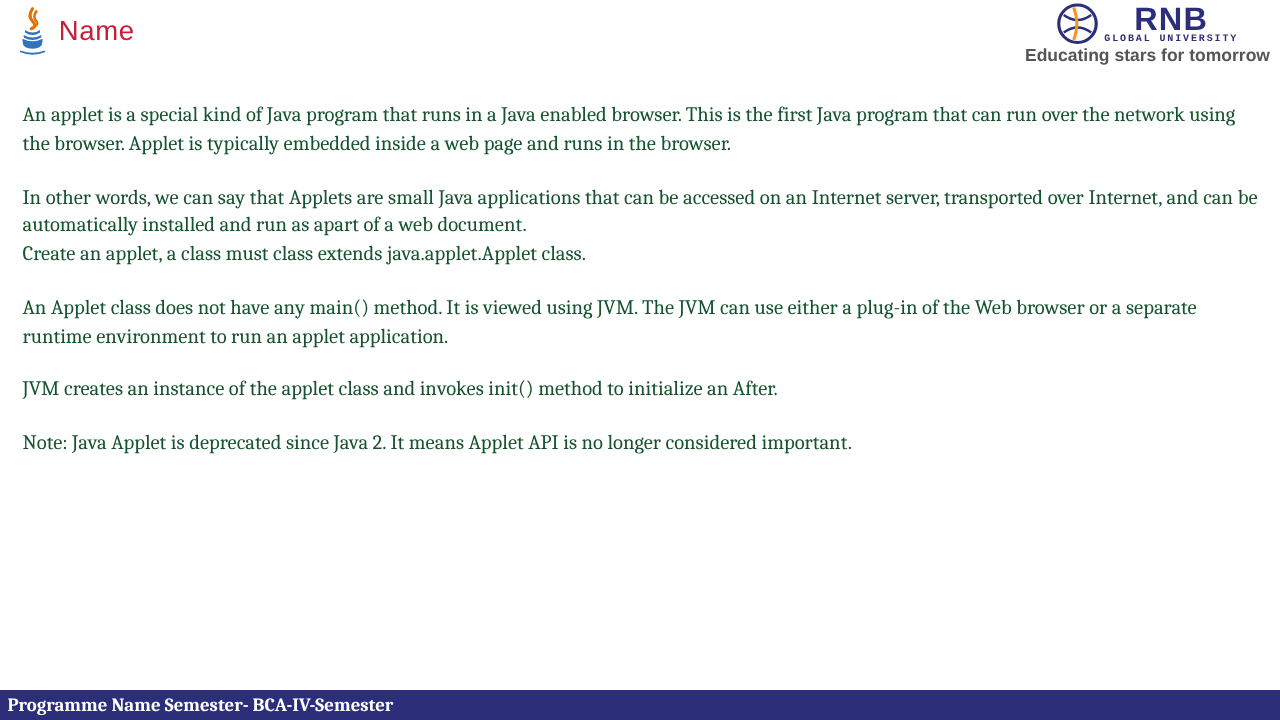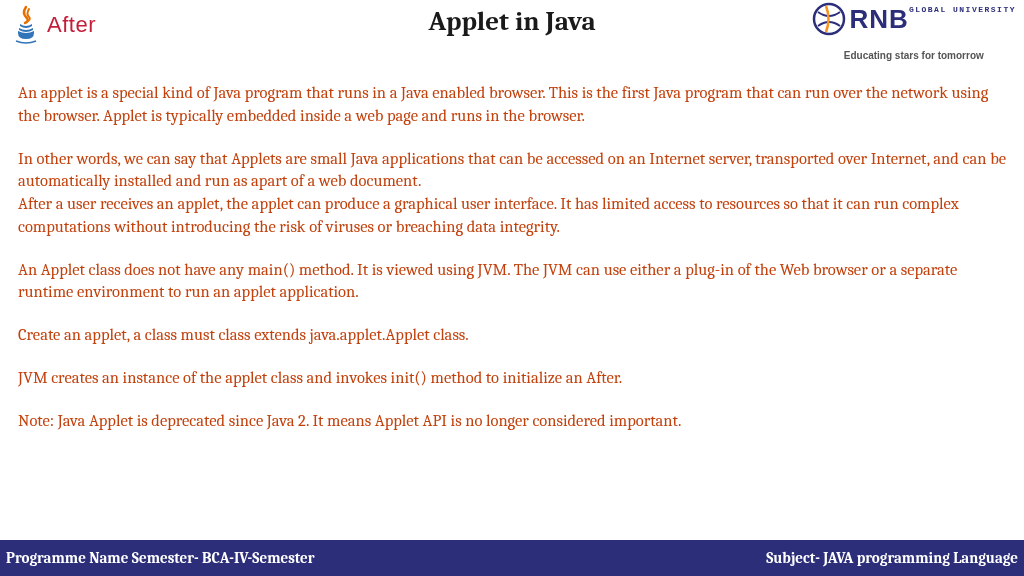--- a/index.html
+++ b/index.html
@@ -59,64 +59,66 @@
       display: flex;
       align-items: center;
       gap: 4px;
     }
     .rnb-circle {
       width: 34px;
       height: 34px;
     }
     .rnb-text-block {
       display: flex;
+      flex-direction: column;
       line-height: 1;
+      align-items: center;
     }
     .rnb-name {
       font-family: Arial, sans-serif;
       font-size: 26px;
       font-weight: 900;
       color: #2c2e7a;
       letter-spacing: 1px;
     }
     .rnb-sub {
       font-family: Liberation Mono, monospace;
       font-size: 8px;
       color: #2c2e7a;
       letter-spacing: 1.5px;
       font-weight: bold;
     }
     .rnb-tagline {
       font-family: Arial, sans-serif;
-      font-size: 10px;
+      font-size: 14px;
       color: #555;
-      margin-top: 14px;
+      margin-top: 0;
       font-weight: bold;
     }
     .content {
       padding: 14px 18px 0 18px;
       font-size: 16.5px;
       line-height: 1.38;
-      color: #c2410c;
+      color: #14532d;
     }
     .para {
       margin-bottom: 20px;
     }
     .para.justify {
       text-align: justify;
     }
     .para.tight {
       margin-bottom: 0;
     }
     .footer {
       position: absolute;
       bottom: 0;
       left: 0;
       right: 0;
-      height: 36px;
+      height: 24px;
       background: #2c2e7a;
       color: #ffffff;
       display: flex;
       justify-content: space-between;
       align-items: center;
       padding: 0 6px;
       font-size: 15px;
       font-weight: bold;
       font-family: Cambria, Georgia, serif;
       gap: 12px;
@@ -128,46 +130,43 @@
 <div class="header">
   <div class="java-logo">
     <svg class="java-cup" viewBox="0 0 32 40">
       <path d="M8 28 Q8 34 16 34 Q24 34 24 28 L24 26 Q16 30 8 26 Z" fill="#3174b9"></path>
       <path d="M9 23 Q16 27 23 23 L23 25 Q16 29 9 25 Z" fill="#3174b9"></path>
       <path d="M10 19 Q16 23 22 19 L22 21 Q16 25 10 21 Z" fill="#3174b9"></path>
       <path d="M16 2 Q12 8 16 12 Q20 16 15 18" stroke="#e76f00" stroke-width="2.5" fill="none" stroke-linecap="round"></path>
       <path d="M19 4 Q16 9 19 12 Q21 14 18 16" stroke="#e76f00" stroke-width="2" fill="none" stroke-linecap="round"></path>
       <path d="M6 36 Q16 40 26 36" stroke="#3174b9" stroke-width="1.5" fill="none"></path>
     </svg>
-    <span class="java-text">After</span>
+    <span class="java-text">Name</span>
   </div>
-  <h1 class="title">Applet in Java</h1>
   <div class="rnb-logo">
     <div class="rnb-main">
       <svg class="rnb-circle" viewBox="0 0 34 34">
         <circle cx="17" cy="17" r="15" fill="none" stroke="#2c2e7a" stroke-width="2.5"></circle>
         <path d="M6 10 Q17 18 28 10" stroke="#2c2e7a" stroke-width="2" fill="none"></path>
         <path d="M6 24 Q17 16 28 24" stroke="#2c2e7a" stroke-width="2" fill="none"></path>
         <path d="M14 4 Q19 17 14 30" stroke="#f7931e" stroke-width="2.5" fill="none"></path>
       </svg>
       <div class="rnb-text-block">
         <span class="rnb-name">RNB</span>
         <span class="rnb-sub">GLOBAL UNIVERSITY</span>
       </div>
     </div>
     <span class="rnb-tagline">Educating stars for tomorrow</span>
   </div>
 </div>
 
 <div class="content">
   <p class="para">An applet is a special kind of Java program that runs in a Java enabled browser. This is the first Java program that can run over the network using the browser. Applet is typically embedded inside a web page and runs in the browser.</p>
   <p class="para justify tight">In other words, we can say that Applets are small Java applications that can be accessed on an Internet server, transported over Internet, and can be automatically installed and run as apart of a web document.</p>
-  <p class="para">After a user receives an applet, the applet can produce a graphical user interface. It has limited access to resources so that it can run complex computations without introducing the risk of viruses or breaching data integrity.</p>
+  <p class="para">Create an applet, a class must class extends java.applet.Applet class.</p>
   <p class="para">An Applet class does not have any main() method. It is viewed using JVM. The JVM can use either a plug-in of the Web browser or a separate runtime environment to run an applet application.</p>
-  <p class="para">Create an applet, a class must class extends java.applet.Applet class.</p>
   <p class="para">JVM creates an instance of the applet class and invokes init() method to initialize an After.</p>
   <p class="para">Note: Java Applet is deprecated since Java 2. It means Applet API is no longer considered important.</p>
 </div>
 
 <div class="footer">
   <span>Programme Name Semester- BCA-IV-Semester</span>
-  <span>Subject- JAVA programming Language</span>
 </div>
 
 </body></html>

